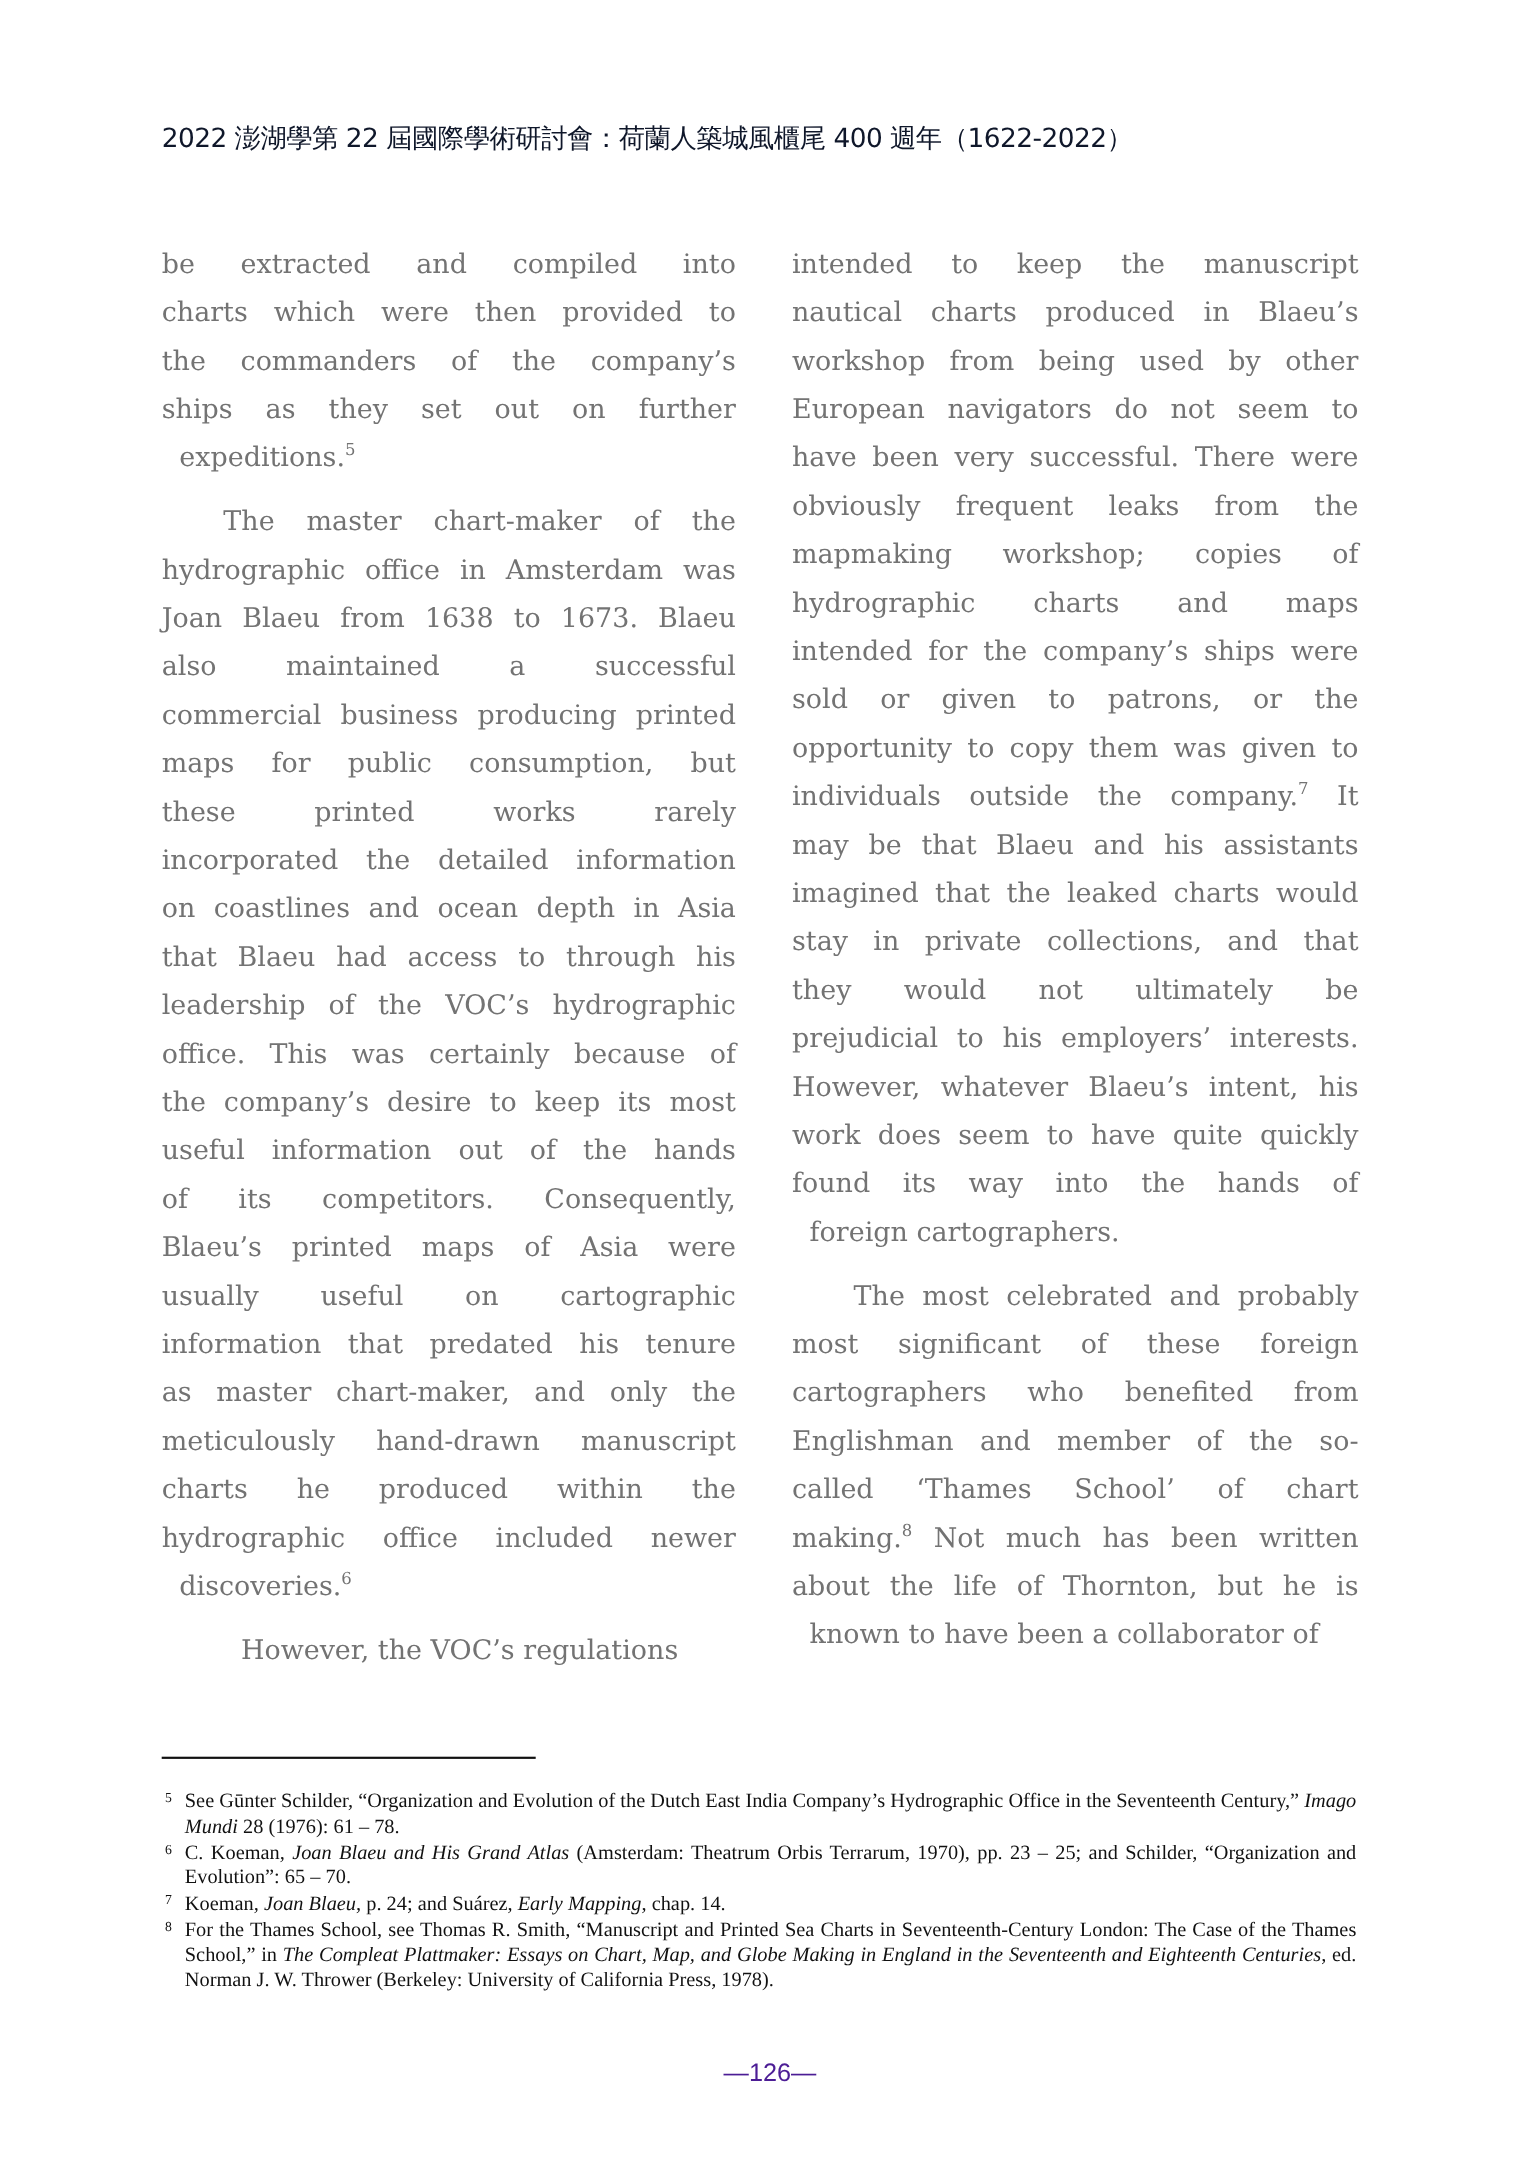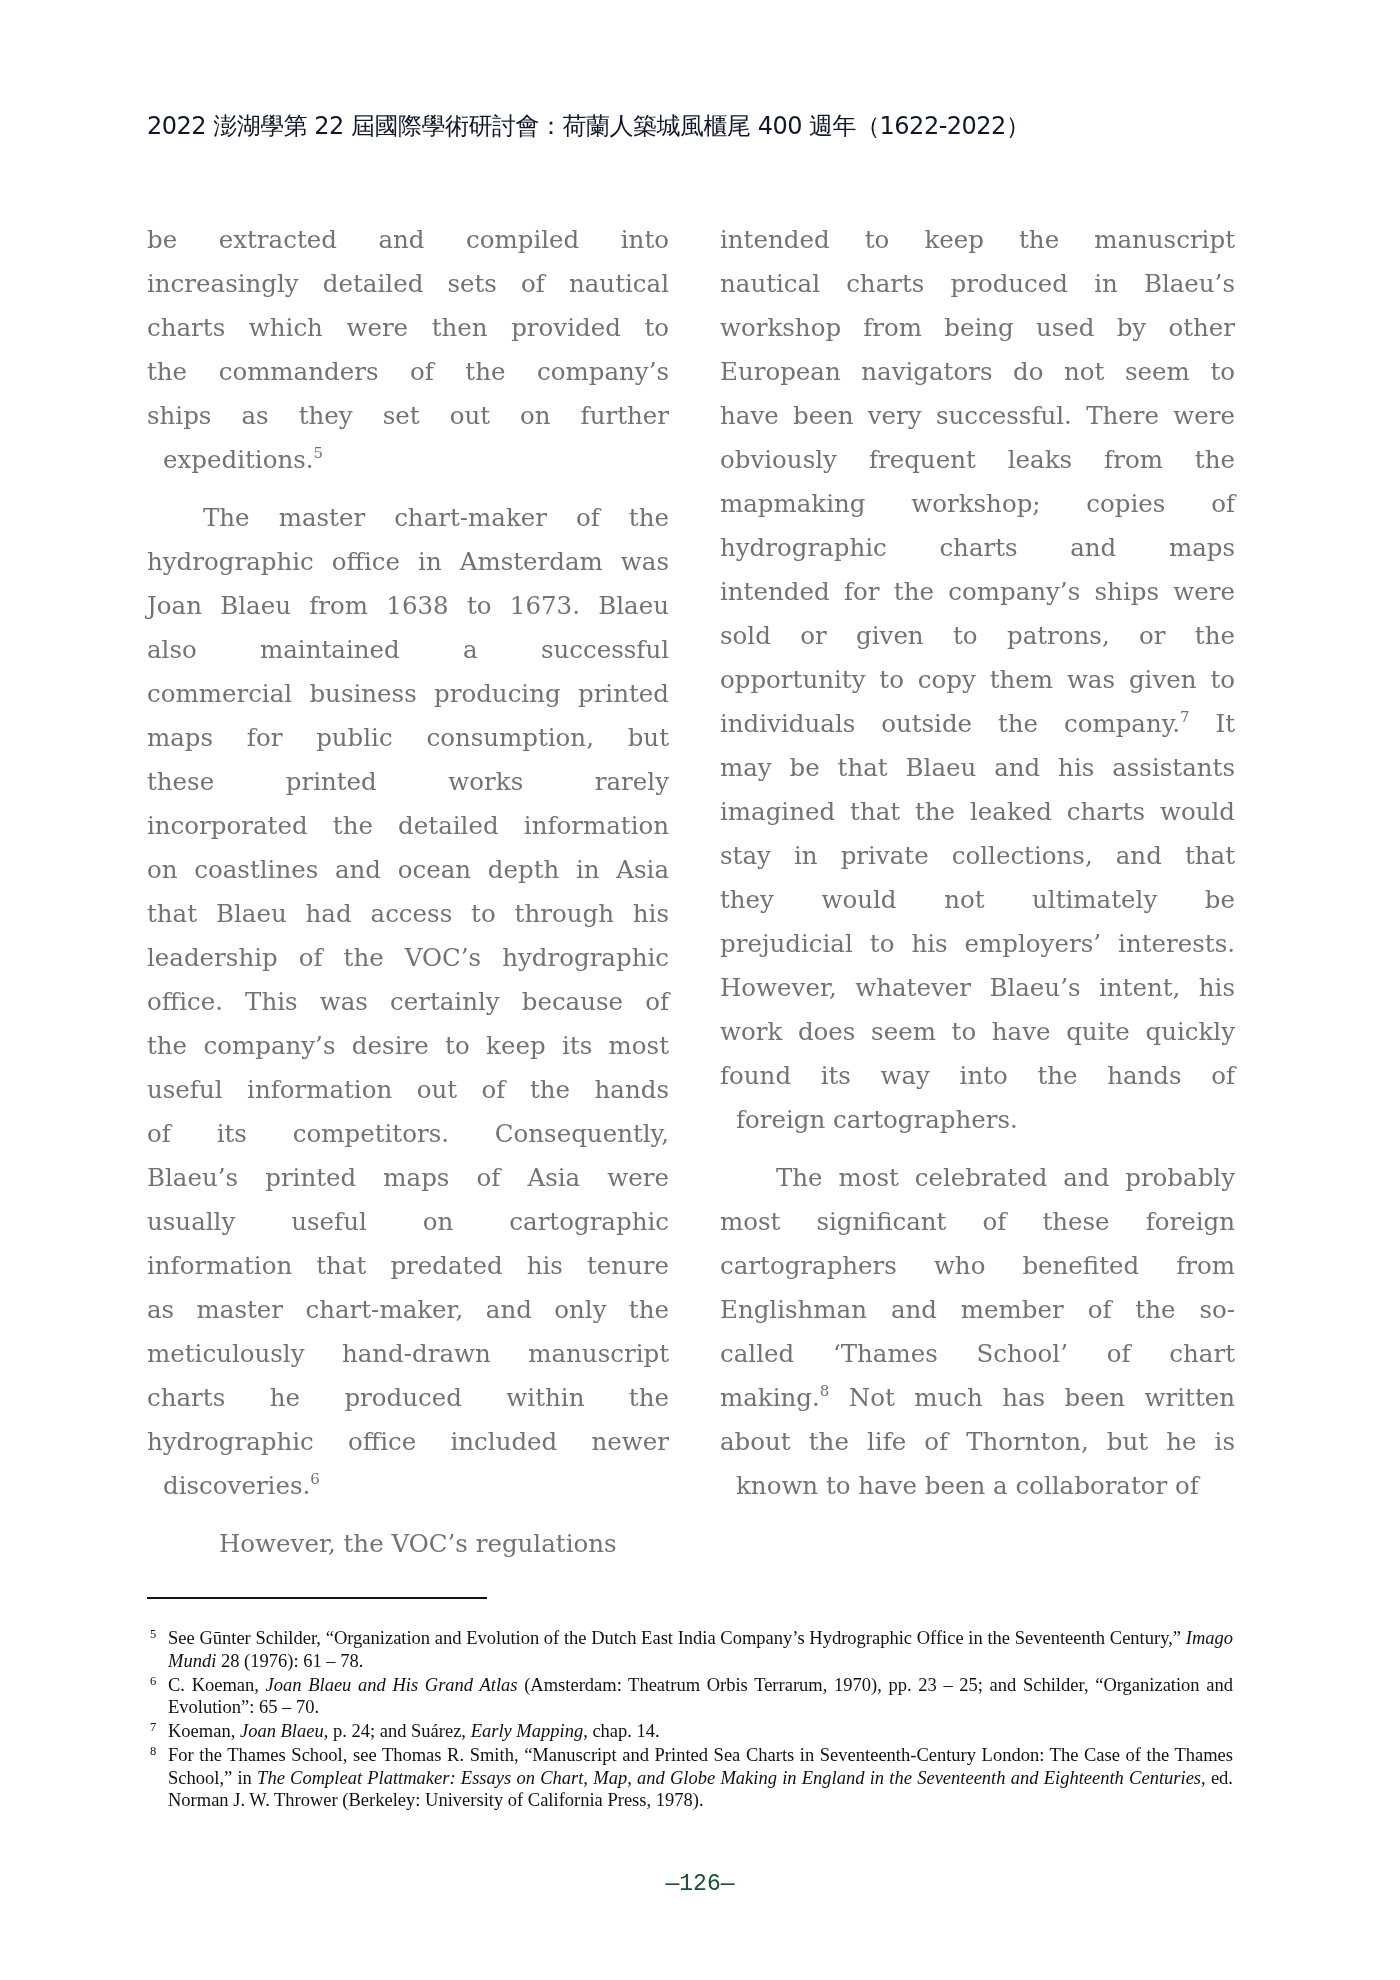--- a/index.html
+++ b/index.html
@@ -30,32 +30,31 @@
   }
   .footnotes {
     position: absolute; left: 147px; top: 1627px; width: 1086px;
     font-family: "Liberation Serif", serif; font-size: 18.5px; color: #111;
   }
   .footnote { position: relative; padding-left: 21px; line-height: 22.5px; margin-bottom: 1.5px; text-align: justify; }
   .footnote .fn-num { position: absolute; left: 3px; top: -4px; font-size: 12.5px; }
   .footnote i { font-style: italic; }
   .page-number {
     position: absolute; left: 0; width: 1400px; top: 1866px; text-align: center;
-    font-family: Liberation Mono, monospace; font-size: 23px; line-height: 36px; color: #14532d;
+    font-family: Liberation Sans, sans-serif; font-size: 23px; line-height: 36px; color: #4c1d95;
   }
 </style>
 </head>
 <body>
 
 <div class="running-header">2022 澎湖學第 22 屆國際學術研討會：荷蘭人築城風櫃尾 400 週年（1622-2022）</div>
 
 <div class="column col-left">
     <div class="para">
       <div class="line">be extracted and compiled into</div>
-      <div class="line">increasingly detailed sets of nautical</div>
       <div class="line">charts which were then provided to</div>
       <div class="line">the commanders of the company’s</div>
       <div class="line">ships as they set out on further</div>
       <div class="line last">expeditions.<sup class="fnref">5</sup></div>
     </div>
     <div class="para">
       <div class="line indent">The master chart-maker of the</div>
       <div class="line">hydrographic office in Amsterdam was</div>
       <div class="line">Joan Blaeu from 1638 to 1673. Blaeu</div>
       <div class="line">also maintained a successful</div>

